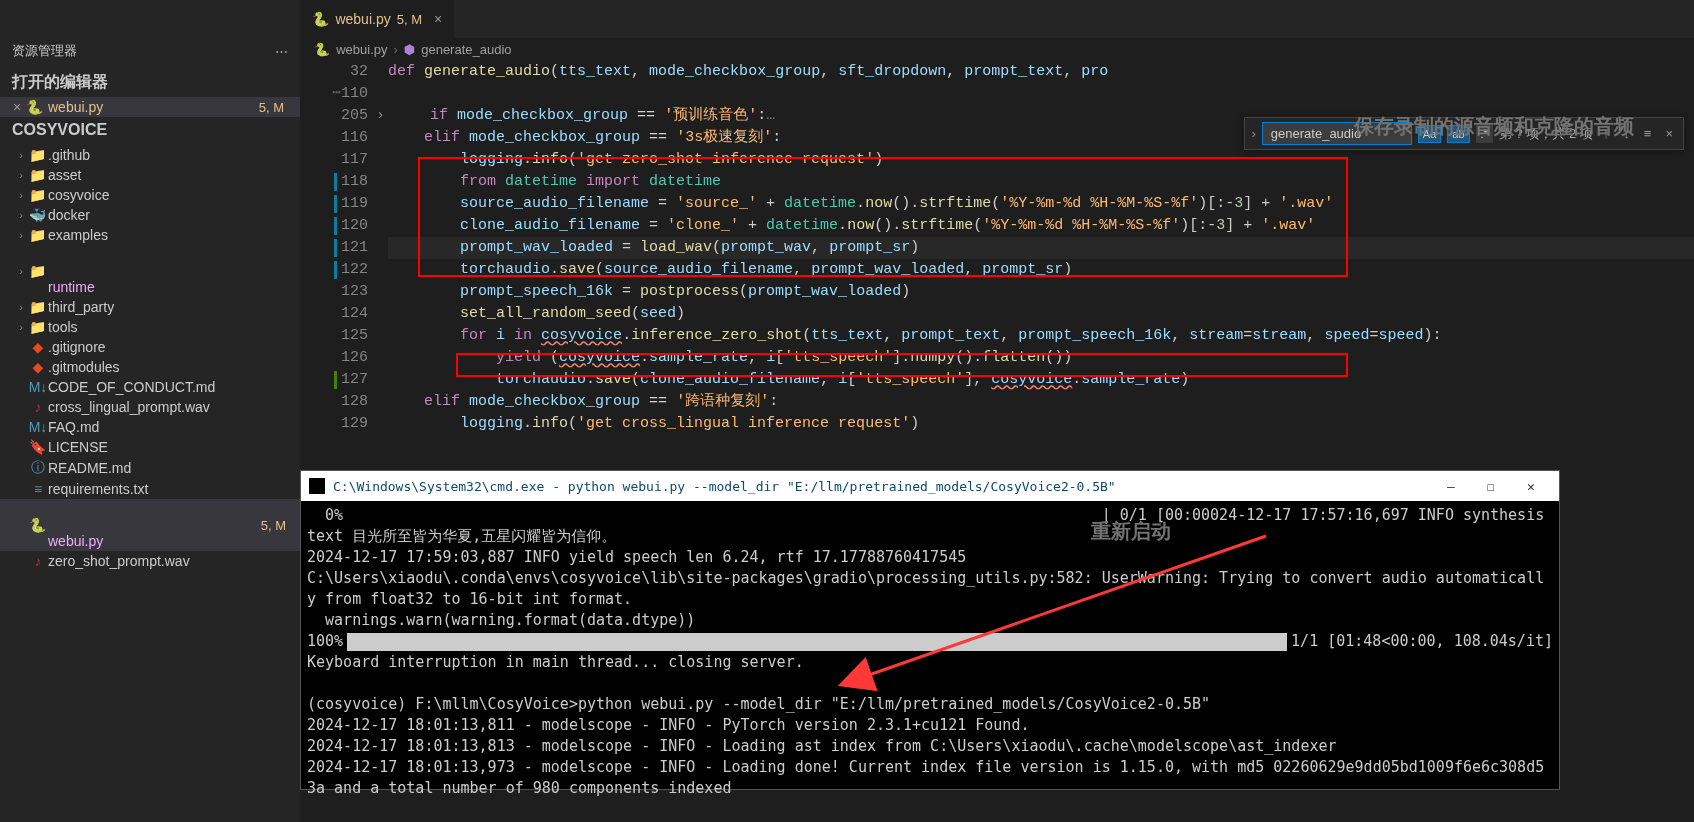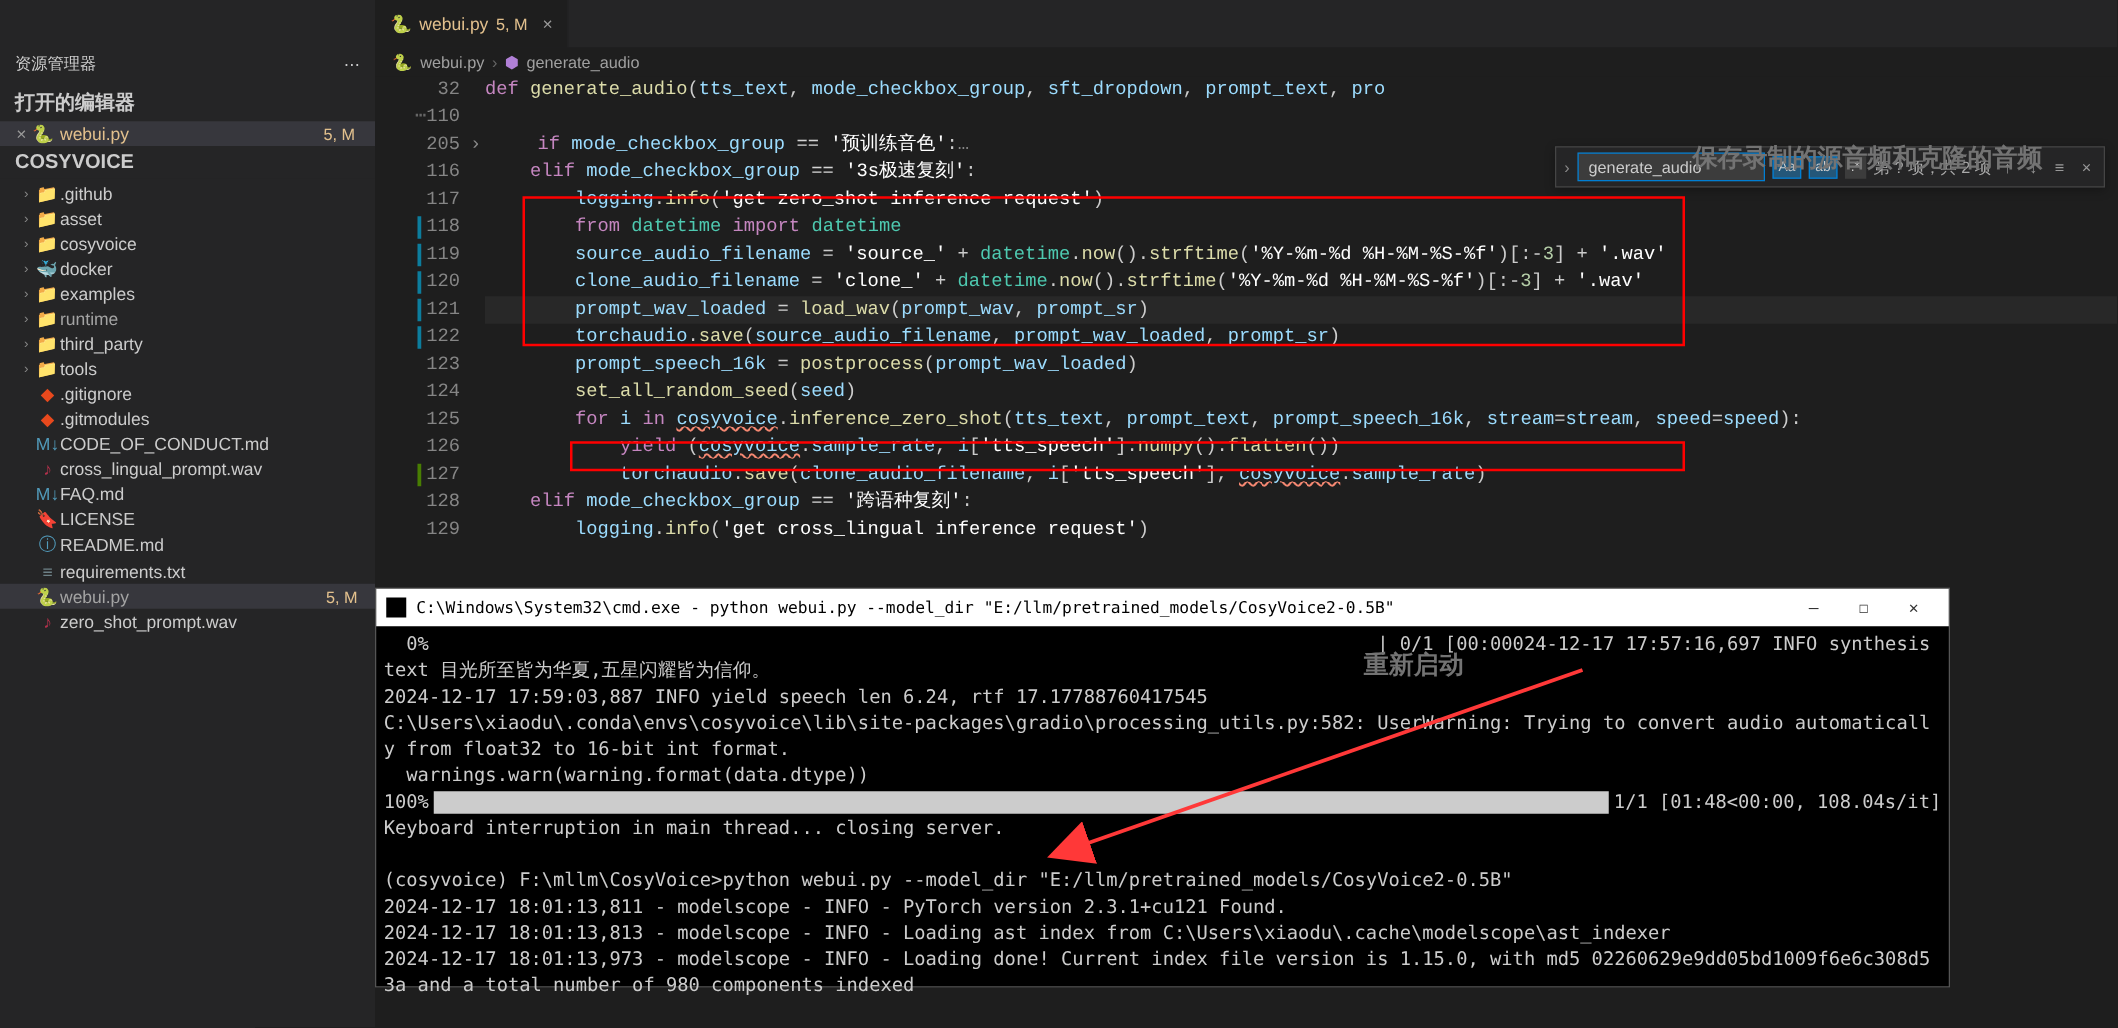--- a/index.html
+++ b/index.html
@@ -37,52 +37,52 @@
 .gutter { width: 60px; text-align: right; color: #858585; padding-right: 20px; user-select: none; margin-left: 28px; }
 .gutter .ln { height: 22px; position: relative; }
 .gutter .modmark { position: absolute; left: 6px; width: 3px; height: 18px; top: 2px; background: #0c7d9d; }
 .gutter .addmark { position: absolute; left: 6px; width: 3px; height: 18px; top: 2px; background: #487e02; }
 .code { flex: 1; white-space: pre; position: relative; }
 .code .row { height: 22px; }
 .code .row.current { background: #282828; }
 .kw { color: #c586c0; }
 .fn { color: #dcdcaa; }
 .var { color: #9cdcfe; }
-.str { color: #ffffff; }
+.str { color: #fdba74; }
 .num { color: #b5cea8; }
 .cls { color: #4ec9b0; }
 .op { color: #d4d4d4; }
 .squiggle { text-decoration: underline wavy #f48771; }
 .red-box { position: absolute; border: 2px solid #ff0000; pointer-events: none; }
 .annotation { position: absolute; color: #737373; font-size: 20px; font-weight: 700; }
 .find-widget { position: absolute; top: 56px; right: 10px; background: #252526; border: 1px solid #454545; display: flex; align-items: center; padding: 4px 6px; gap: 6px; font-size: 13px; box-shadow: 0 2px 8px rgba(0,0,0,.3); }
 .find-widget .inp { background: #3c3c3c; color: #ccc; padding: 3px 8px; width: 150px; border: 1px solid #007fd4; }
 .find-widget .opt { background: #3c3c3c; padding: 2px 4px; font-size: 11px; border: 1px solid transparent; }
 .find-widget .opt.active { border-color: #007fd4; background: #245779; }
 .find-widget .txt { color: #aaa; }
 .find-widget .btn { cursor: pointer; color: #999; padding: 0 4px; }
 .terminal { position: absolute; left: 300px; top: 470px; width: 1260px; height: 320px; background: #000; border: 1px solid #555; font-family: "NSimSun", Consolas, monospace; font-size: 15px; line-height: 21px; color: #ccc; }
 .terminal .titlebar { background: #fff; color: #000; height: 30px; display: flex; align-items: center; padding: 0 8px; font-size: 13px; }
 .terminal .titlebar .t-icon { width: 16px; height: 16px; background: #000; margin-right: 8px; }
-.terminal .titlebar .t-title { flex: 1; color: #000000; }
+.terminal .titlebar .t-title { flex: 1; color: #0c4a6e; }
 .terminal .titlebar .winbtn { width: 40px; text-align: center; color: #333; cursor: pointer; }
 .terminal .body { padding: 4px 6px; white-space: pre-wrap; word-break: break-all; }
 .terminal .bar-line { display: flex; align-items: center; }
 .terminal .prog { height: 18px; background: #ccc; flex: 1; margin: 0 4px; }
 .arrow-svg { position: absolute; pointer-events: none; z-index: 10; }
 .folder-icon { color: #c09553; }
 .py-icon { color: #4b8bbe; }
 .readme-icon { color: #519aba; }
 .md-icon { color: #519aba; }
 .lic-icon { color: #d4ac0d; }
 .wav-icon { color: #b5314c; }
 .txt-icon { color: #6d8086; }
 .git-icon { color: #e8491d; }
 .docker-icon { color: #0db7ed; }
-.yellow-text { color: #a3a3a3; }
+.yellow-text { color: #f0abfc; margin-top: 32px; }
 .dim-text { color: #888; }
 </style>
 </head>
 <body>
 
 <div class="sidebar">
   <div class="sidebar-header">
     <span class="title">资源管理器</span>
     <span class="dots">⋯</span>
   </div>

